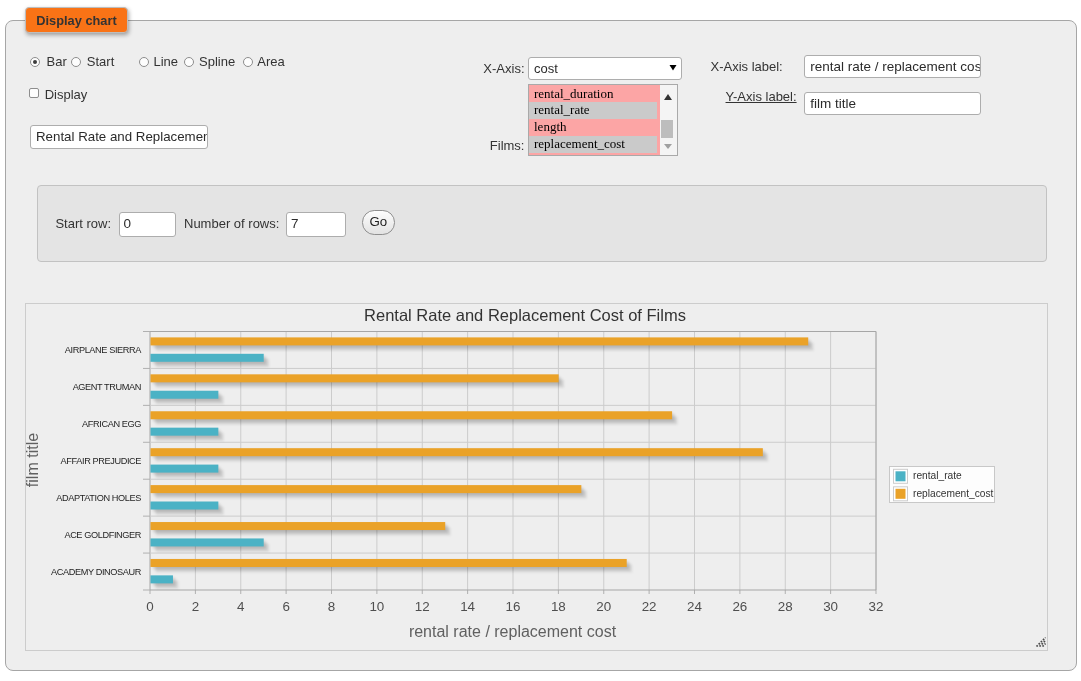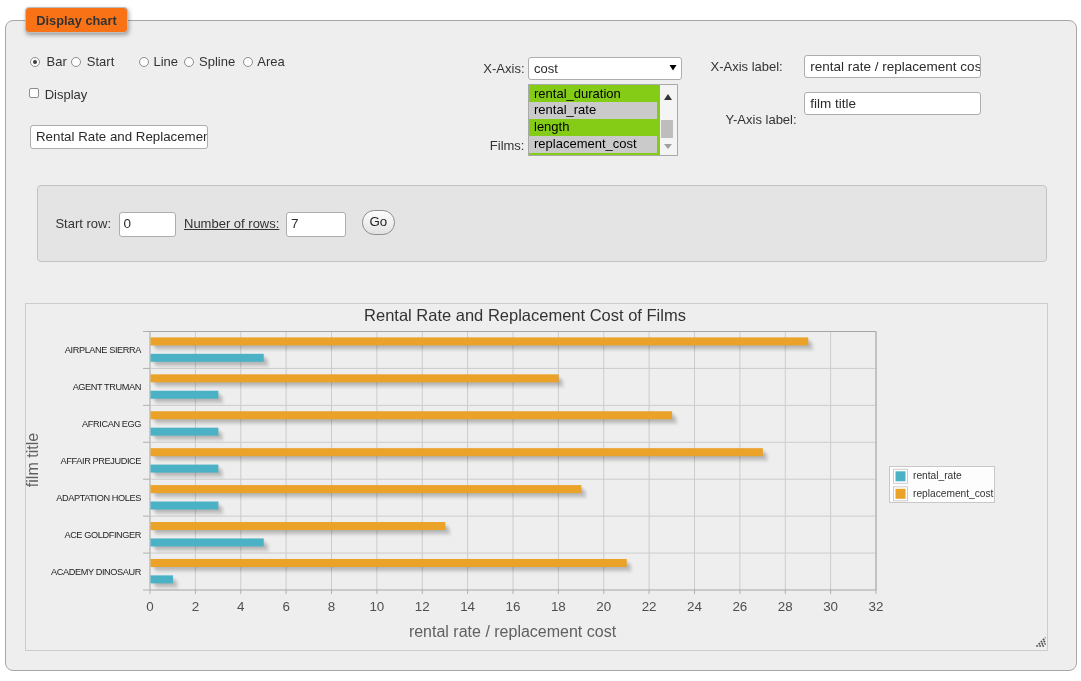--- a/index.html
+++ b/index.html
@@ -36,43 +36,43 @@
 
 <div class="inp" style="left:30px; top:125px; width:178px; height:24px; line-height:22px; padding-left:5px; font-size:13.3px;">Rental Rate and Replacement Cost of Films</div>
 
 <div class="lbl" style="left:424.5px; top:61.7px; width:100px; text-align:right;">X-Axis:</div>
 <div class="inp" style="left:528px; top:56.5px; width:154px; height:23.5px; line-height:21.5px; padding-left:5px; font-size:13px;">cost</div>
 <svg class="abs" style="left:669px; top:64.5px;" width="8" height="6" viewBox="0 0 8 6">
     <polygon points="0.5,0 7.5,0 4,5.6" fill="#000"></polygon>
   </svg>
 
 <div class="lbl" style="left:424.5px; top:139.4px; width:100px; text-align:right;">Films:</div>
-<div class="abs" style="left:528px; top:84px; width:150px; height:71.5px; background:#84cc16; border:1px solid #a9a9a9; overflow:hidden;">
+<div class="abs" style="left:528px; top:84px; width:150px; height:71.5px; background:#fca5a5; border:1px solid #a9a9a9; overflow:hidden;font-family:Liberation Serif, serif;">
   <div style="position:absolute; left:0; top:0.5px; width:128px; height:16.8px; font-size:13px; line-height:16.8px; padding-left:5px; color:#000;">rental_duration</div>
   <div style="position:absolute; left:0; top:17.3px; width:128px; height:16.8px; background:#cacaca; font-size:13px; line-height:16.8px; padding-left:5px; color:#000;">rental_rate</div>
   <div style="position:absolute; left:0; top:34.1px; width:128px; height:16.8px; font-size:13px; line-height:16.8px; padding-left:5px; color:#000;">length</div>
   <div style="position:absolute; left:0; top:50.9px; width:128px; height:16.8px; background:#cacaca; font-size:13px; line-height:16.8px; padding-left:5px; color:#000;">replacement_cost</div>
 
   <div style="position:absolute; right:0; top:0; width:17.5px; height:69.5px; background:#f4f4f4;"></div>
   <div style="position:absolute; right:5px; top:8.7px; width:0; height:0; border-left:4.7px solid transparent; border-right:4.7px solid transparent; border-bottom:6.3px solid #333;"></div>
   <div style="position:absolute; right:3.8px; top:34.9px; width:12px; height:18.3px; background:#bdbdbd;"></div>
   <div style="position:absolute; right:5.4px; top:58.8px; width:0; height:0; border-left:4.6px solid transparent; border-right:4.6px solid transparent; border-top:5.8px solid #a0a0a0;"></div>
 </div>
 
 <div class="lbl" style="left:696.6px; top:59.6px; width:100px; text-align:center;">X-Axis label:</div>
 <div class="inp" style="left:804.3px; top:54.5px; width:177px; height:23px; line-height:21px; padding-left:5px;">rental rate / replacement cost</div>
 
-<div class="lbl" style="left:696.6px; top:113px; width:100px; text-align:right;">Y-Axis label:</div>
+<div class="lbl" style="left:696.6px; top:90px; width:100px; text-align:right;text-decoration:underline;">Y-Axis label:</div>
 <div class="inp" style="left:804.3px; top:91.5px; width:177px; height:23px; line-height:21px; padding-left:5px;">film title</div>
 
 <div class="abs" style="left:37px; top:184.5px; width:1010px; height:77px; background:#e4e4e4;
      border:1px solid #c2c2c2; border-radius:4px;"></div>
 <div class="lbl" style="left:41px; top:217.3px; width:70px; text-align:right;">Start row:</div>
 <div class="inp" style="left:118.5px; top:212px; width:57px; height:24.5px; line-height:22.5px; padding-left:4px;">0</div>
-<div class="lbl" style="left:184px; top:217.3px;text-decoration:underline;">Number of rows:</div>
+<div class="lbl" style="left:184px; top:217.3px;">Number of rows:</div>
 <div class="inp" style="left:286px; top:212px; width:60px; height:24.5px; line-height:22.5px; padding-left:4px;">7</div>
 <div class="abs" style="left:361.6px; top:210px; width:33.5px; height:24.5px; border:1px solid #8f8f8f; border-radius:12.25px;
      background:linear-gradient(#fdfdfd,#e2e2e2); font-size:13.3px; color:#222; text-align:center; line-height:22.5px;">Go</div>
 
 <div class="abs" style="left:25px; top:303px; width:1023px; height:348px; background:#eeeeee; border:1px solid #cccccc;">
 <svg width="1021" height="346" viewBox="0 0 1021 346" xmlns="http://www.w3.org/2000/svg" style="font-family:'Liberation Sans',sans-serif;">
 <defs>
         <filter id="sb" x="-20%" y="-20%" width="140%" height="140%">
           <feGaussianBlur stdDeviation="0.8"></feGaussianBlur>
         </filter>

